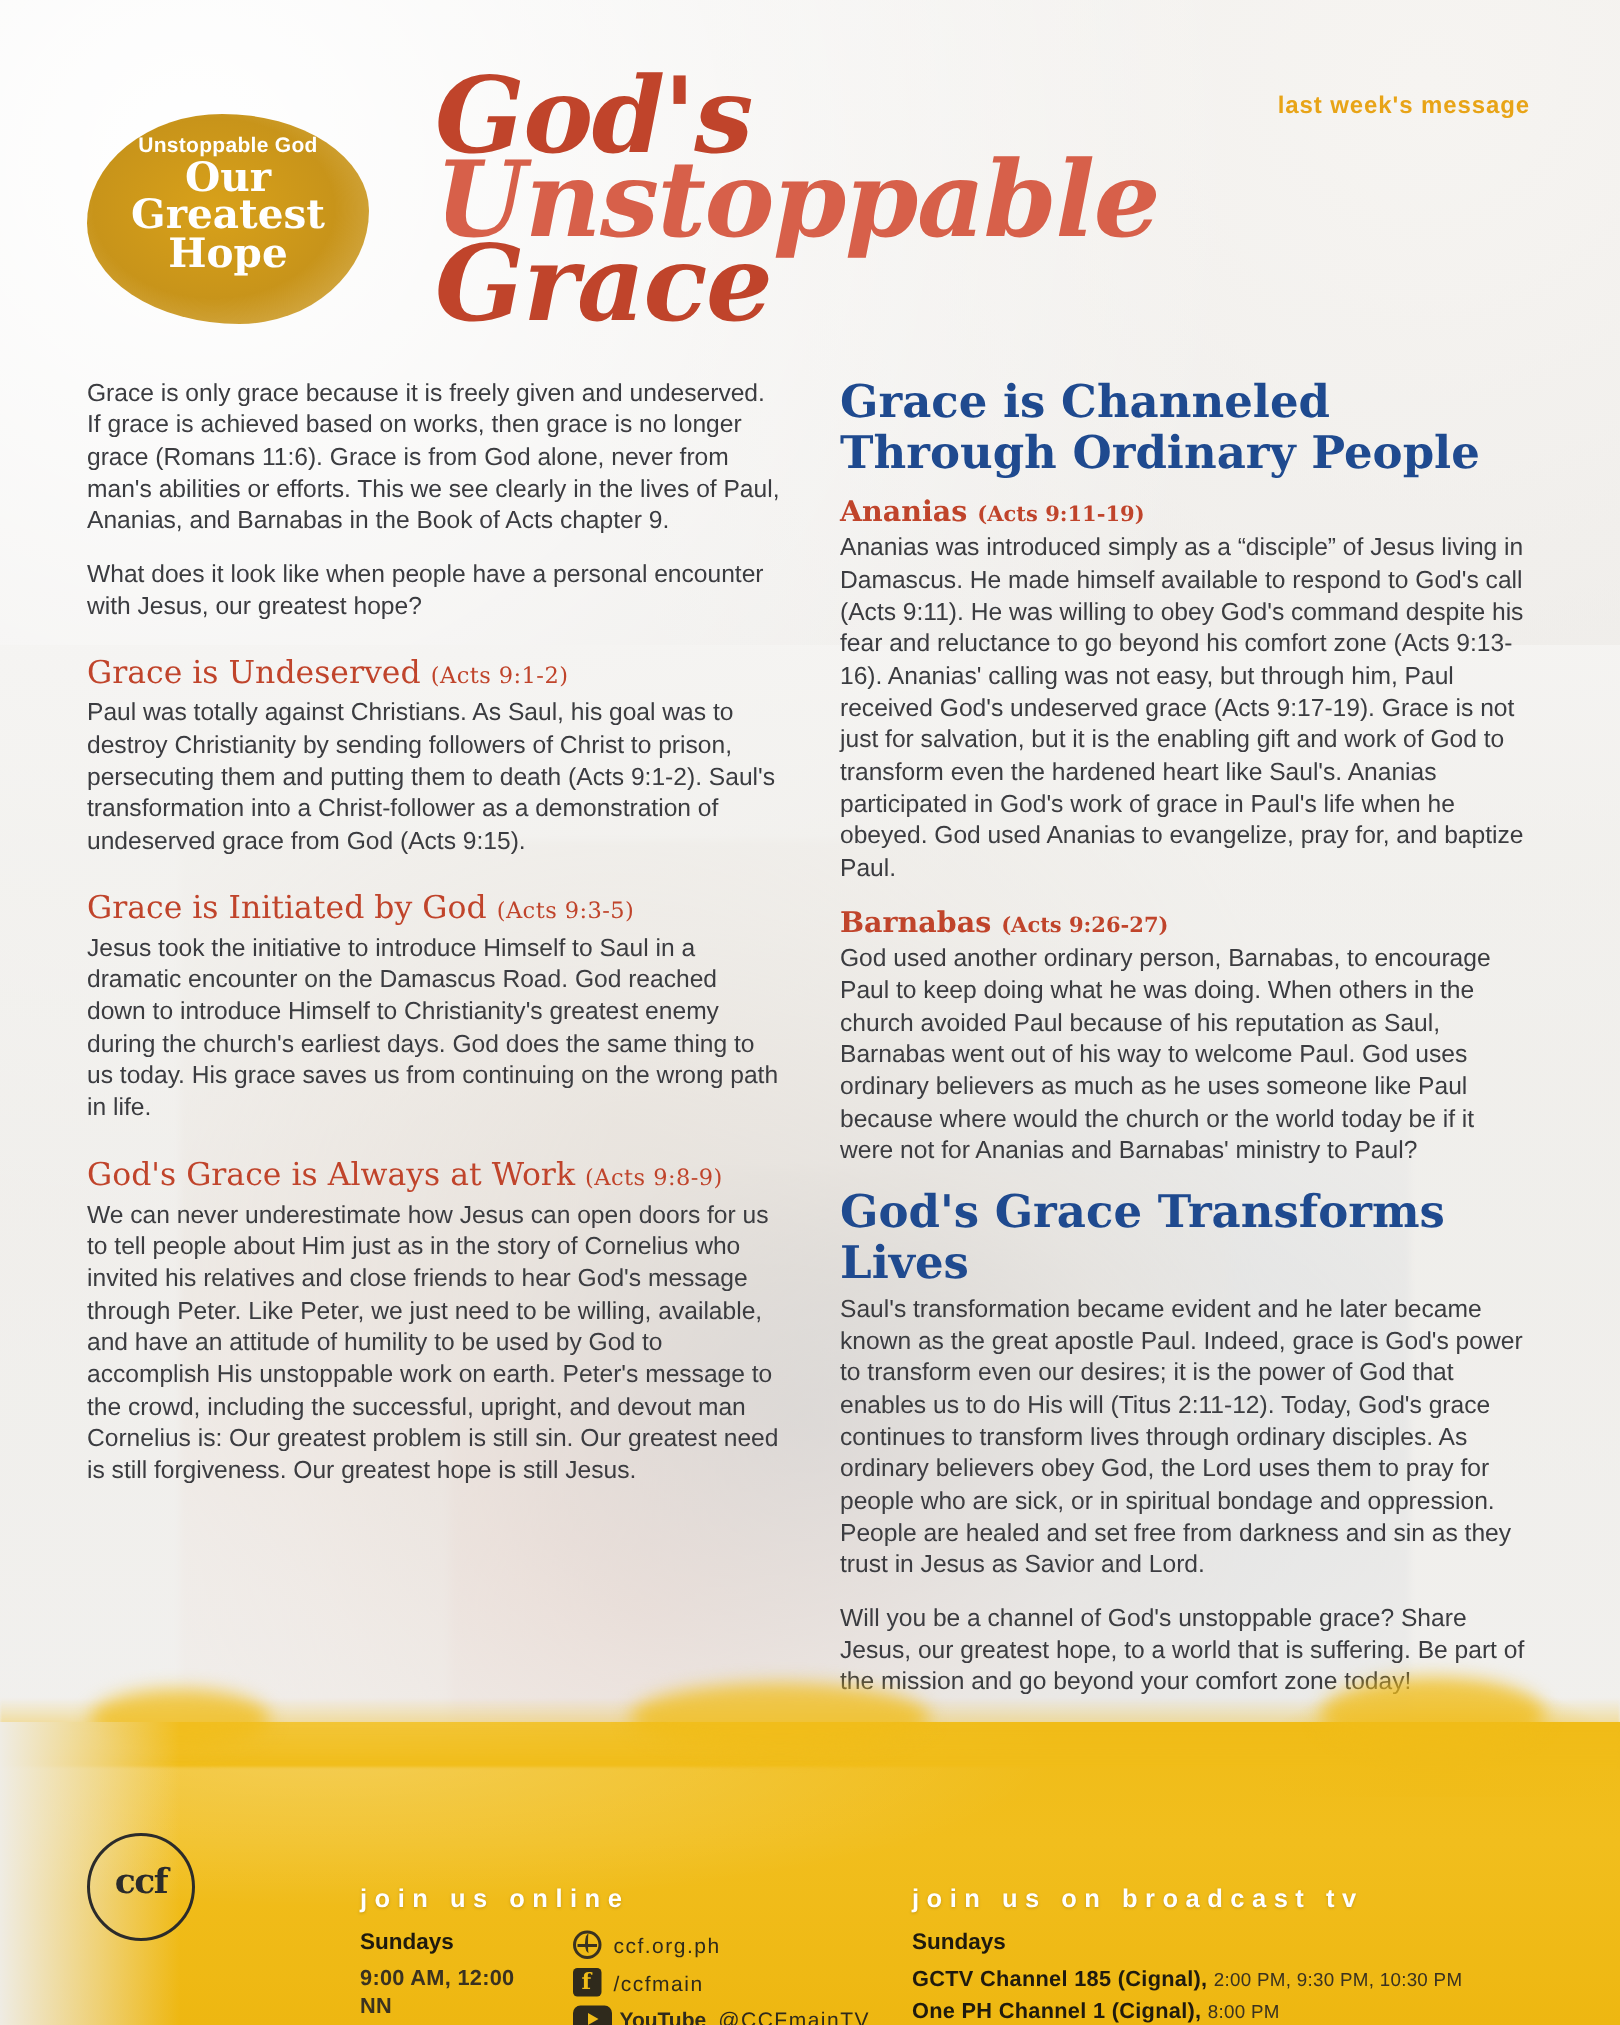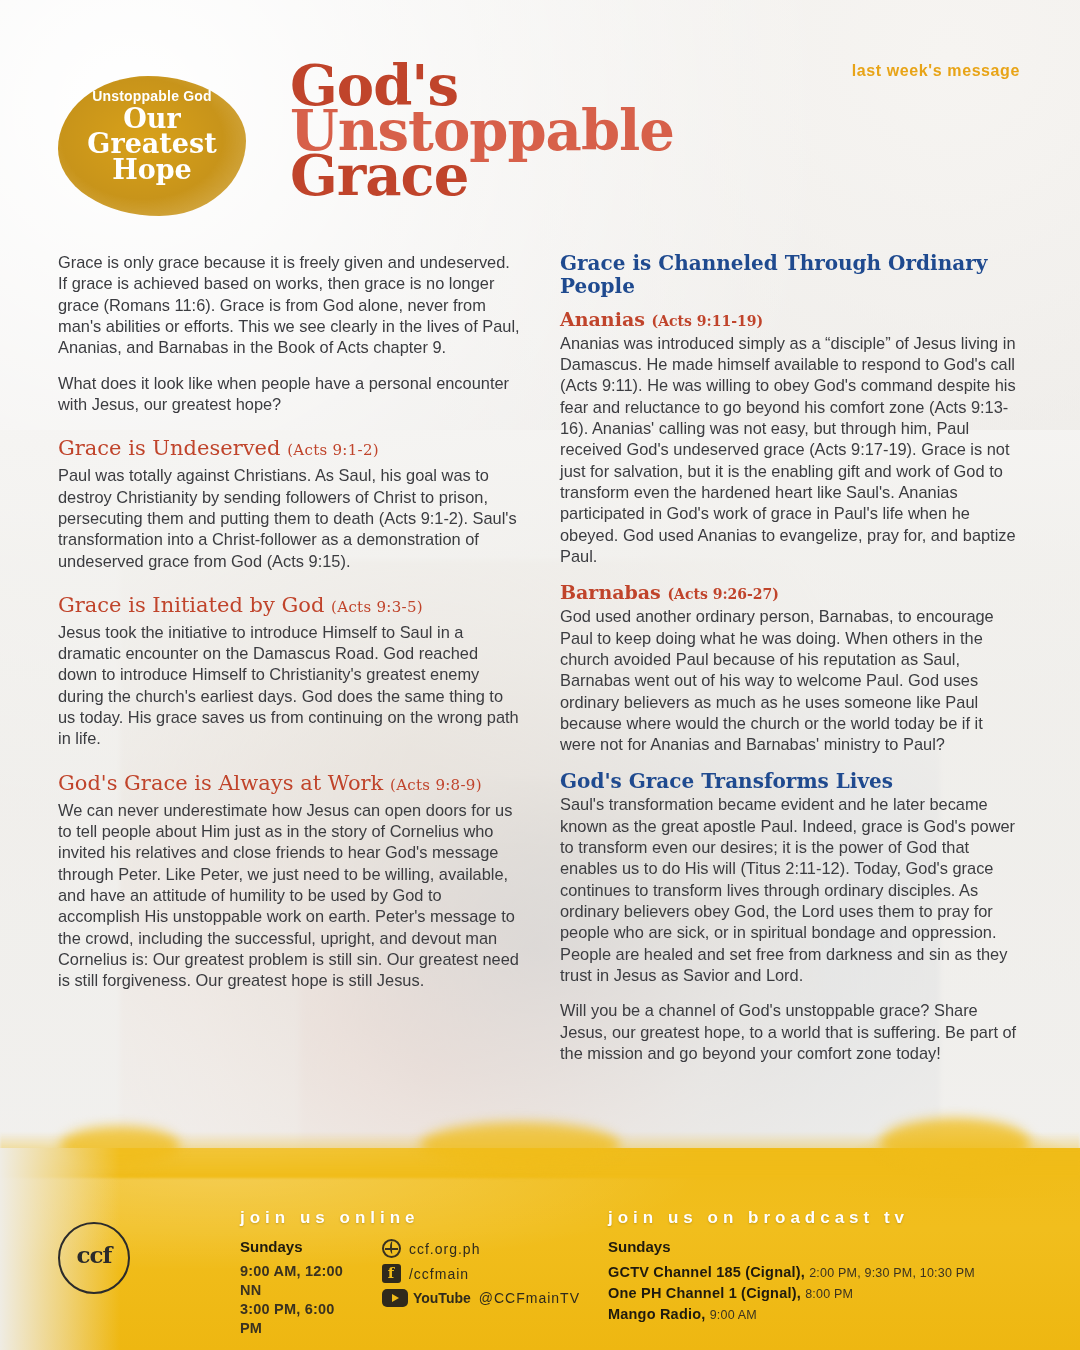--- a/index.html
+++ b/index.html
@@ -135,27 +135,28 @@
   .badge-main {
     font-family: "DejaVu Serif", serif;
     font-weight: bold;
     font-size: 27px;
     line-height: 0.94;
     margin-top: 2px;
   }
 
   .title {
     position: absolute;
-    left: 290px; top: 63px;
+    left: 290px; top: 49px;
     width: 560px;
     font-family: "DejaVu Serif", serif;
     font-weight: bold;
-    font-size: 56px;
+    font-size: 70px;
     line-height: .80;
     letter-spacing: -1px;
+    font-style: italic;
   }
   .title .l1 { display: block; color: #c0442b; }
   .title .l2 { display: block; color: #d7604a; }
   .title .l3 { display: block; color: #c0442b; }
 
   
   .cols {
     position: absolute;
     left: 0; top: 252px;
     width: 1080px;
@@ -182,21 +183,21 @@
     color: #c0442b;
     margin: 22px 0 4px;
   }
   h2.sec .ref {
     font-size: 15px;
     letter-spacing: .3px;
   }
   h2.blue {
     font-family: "DejaVu Serif", serif;
     font-weight: bold;
-    font-size: 20px;
+    font-size: 30px;
     line-height: 1.14;
     color: #1f4a8f;
     margin: 0 0 2px;
   }
   h3.sub {
     font-family: "DejaVu Serif", serif;
     font-weight: bold;
     font-size: 19px;
     color: #c0442b;
     margin: 10px 0 3px;
@@ -227,20 +228,21 @@
   .fcol-online { left: 240px; top: 1208px; width: 340px; }
   .fcol-tv { left: 608px; top: 1208px; width: 430px; }
 
   .fhead {
     font-size: 17px;
     font-weight: bold;
     letter-spacing: 5px;
     color: #fff;
     text-shadow: 0 1px 2px rgba(120,85,0,.35);
     margin-bottom: 10px;
+    margin-top: 48px;
   }
   .fsub {
     font-size: 15px;
     font-weight: bold;
     color: #1f1a0e;
     margin-bottom: 7px;
   }
   .ftime {
     font-size: 14.5px;
     font-weight: bold;

